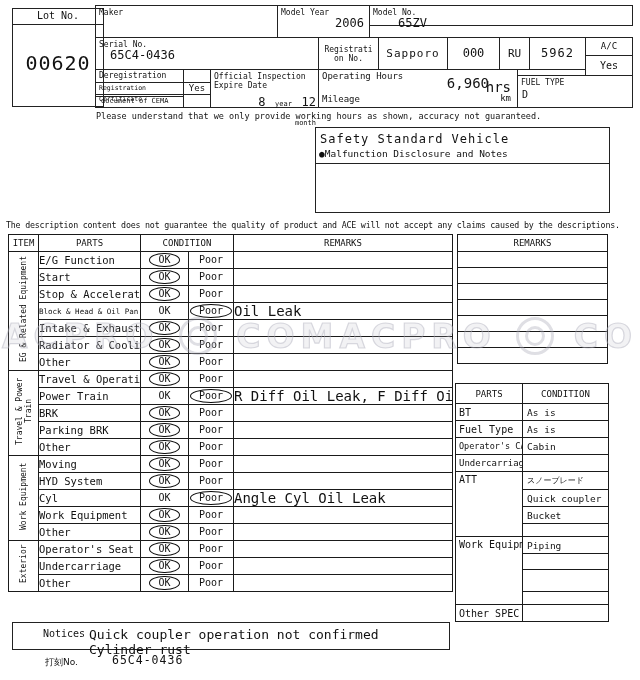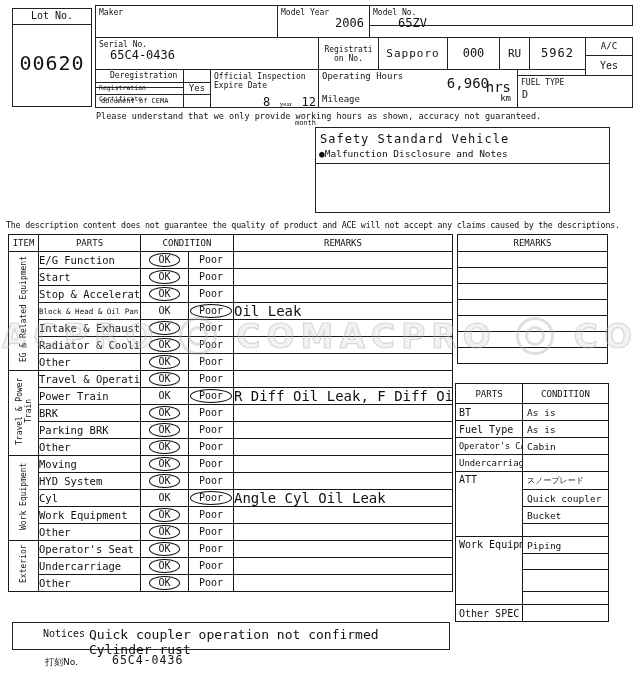--- a/index.html
+++ b/index.html
@@ -40,21 +40,21 @@
   .wm-logo { width:32px; height:32px; border:3px solid rgba(175,175,188,0.40);
              border-radius:50%; position:relative; flex:none; }
   .wm-logo:before { content:""; position:absolute; left:6px; top:6px; width:14px; height:14px;
              border:3px solid rgba(175,175,188,0.40); border-radius:50%; }
 </style>
 </head>
 <body>
 
 <div class="page">
 
-  <div class="cell" style="left:12px;top:8px;width:80px;height:99px;">
+  <div class="cell" style="left:12px;top:8px;width:92px;height:99px;">
     <div style="height:15px;border-bottom:1px solid #222;text-align:center;font-size:10px;line-height:14px;">Lot No.</div>
     <div style="text-align:center;font-size:20px;letter-spacing:1px;margin-top:26px;">00620</div>
   </div>
 
   <div class="cell" style="left:95px;top:5px;width:183px;height:33px;">
     <span class="sl">Maker</span>
   </div>
   <div class="cell" style="left:277px;top:5px;width:93px;height:33px;">
     <span class="sl">Model Year</span>
     <div class="val12" style="text-align:right;padding-right:5px;">2006</div>
@@ -71,33 +71,33 @@
   <div class="cell" style="left:318px;top:37px;width:61px;height:33px;display:flex;align-items:center;justify-content:center;">
     <span style="font-size:8px;line-height:9px;text-align:center;width:52px;white-space:normal;">Registrati on No.</span>
   </div>
   <div class="cell ctr" style="left:378px;top:37px;width:70px;height:33px;font-size:11px;line-height:31px;letter-spacing:1px;">Sapporo</div>
   <div class="cell ctr" style="left:447px;top:37px;width:53px;height:33px;font-size:12px;line-height:31px;">000</div>
   <div class="cell ctr" style="left:499px;top:37px;width:31px;height:33px;font-size:11px;line-height:31px;">RU</div>
   <div class="cell ctr" style="left:529px;top:37px;width:57px;height:33px;font-size:12px;line-height:31px;letter-spacing:1px;">5962</div>
   <div class="cell ctr" style="left:585px;top:37px;width:48px;height:19px;font-size:9px;line-height:17px;">A/C</div>
   <div class="cell ctr" style="left:585px;top:55px;width:48px;height:21px;font-size:10px;line-height:19px;">Yes</div>
 
-  <div class="cell" style="left:95px;top:69px;width:89px;height:19px;font-size:8px;line-height:12px;padding-left:14px;">Deregistration</div>
+  <div class="cell" style="left:95px;top:69px;width:89px;height:28px;font-size:8px;line-height:12px;padding-left:3px;">Deregistration</div>
   <div class="cell" style="left:183px;top:69px;width:28px;height:14px;"></div>
   <div class="cell" style="left:95px;top:82px;width:89px;height:13px;font-size:6.5px;line-height:11px;padding-left:3px;">Registration Certificate</div>
   <div class="cell ctr" style="left:183px;top:82px;width:28px;height:13px;font-size:9px;line-height:11px;">Yes</div>
   <div class="cell" style="left:95px;top:94px;width:89px;height:14px;font-size:7px;line-height:12px;padding-left:5px;">document of CEMA</div>
   <div class="cell" style="left:183px;top:94px;width:28px;height:14px;"></div>
 
   <div class="cell" style="left:210px;top:69px;width:109px;height:39px;">
     <span class="sl">Official Inspection</span>
     <span class="sl" style="padding-top:0;">Expire Date</span>
     <div style="text-align:right;padding-right:2px;margin-top:1px;">
       <span style="font-size:12px;">8</span>
-      <span style="font-size:7px;font-family:Liberation Serif, serif;">year</span>
+      <span style="font-size:7px;">year</span>
       <span style="font-size:12px;">12</span>
       <span style="font-size:7px;padding-left:30px;">month</span>
     </div>
   </div>
 
   <div class="cell" style="left:318px;top:69px;width:200px;height:39px;">
     <span class="sl" style="font-size:9px;">Operating Hours</span>
     <span class="sl" style="font-size:9px;position:absolute;left:0;bottom:3px;">Mileage</span>
     <span style="position:absolute;right:28px;top:5px;font-size:14px;">6,960</span>
     <span style="position:absolute;right:6px;top:9px;font-size:14px;">hrs</span>

